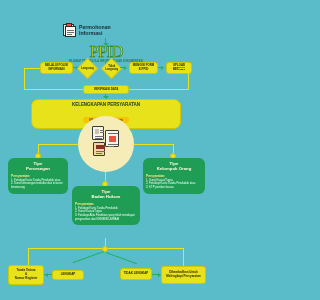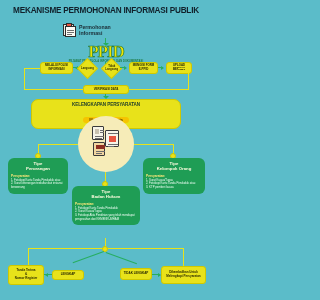--- a/index.html
+++ b/index.html
@@ -42,21 +42,21 @@
     border-left:3px solid transparent; border-right:3px solid transparent;
   }
   .vline { position:absolute; background:#27ae60; width:1.4px; }
 
   
   .ppid {
     position:absolute; top:43px; left:0; width:212px; text-align:center;
   }
   .ppid .word {
     font-family:"Liberation Serif", serif;
-    font-size:17px; font-weight:bold; letter-spacing:-1px;
+    font-size:17px; font-weight:normal; letter-spacing:-1px;
     color:#f2e500;
     -webkit-text-stroke:0.7px #1d7a43;
     line-height:1;
     text-align:center;
   }
   .ppid .sub {
     font-size:2.6px; color:#1d7a43; font-weight:bold; letter-spacing:0.1px;
     margin-top:0px;
   }
 
@@ -148,21 +148,20 @@
     font-size:3px; font-weight:bold; color:#2a2a00; line-height:1.3;
     padding:1px 2px;
   }
   .dline { position:absolute; background:#27ae60; height:1.3px; transform-origin:0 0; }
 </style>
 </head>
 <body>
 
 <div id="canvas">
 
-  <div class="title">MEKANISME PERMOHONAN INFORMASI PUBLIK</div>
 
   <div class="req-wrap">
     <div class="req-icon">
       <div class="pg"></div>
       <div class="pg2"></div>
       <div class="tab"></div>
       <div class="ln" style="top:7px;  width:7px;"></div>
       <div class="ln" style="top:9px;  width:7px;"></div>
       <div class="ln" style="top:11px; width:5px;"></div>
     </div>

